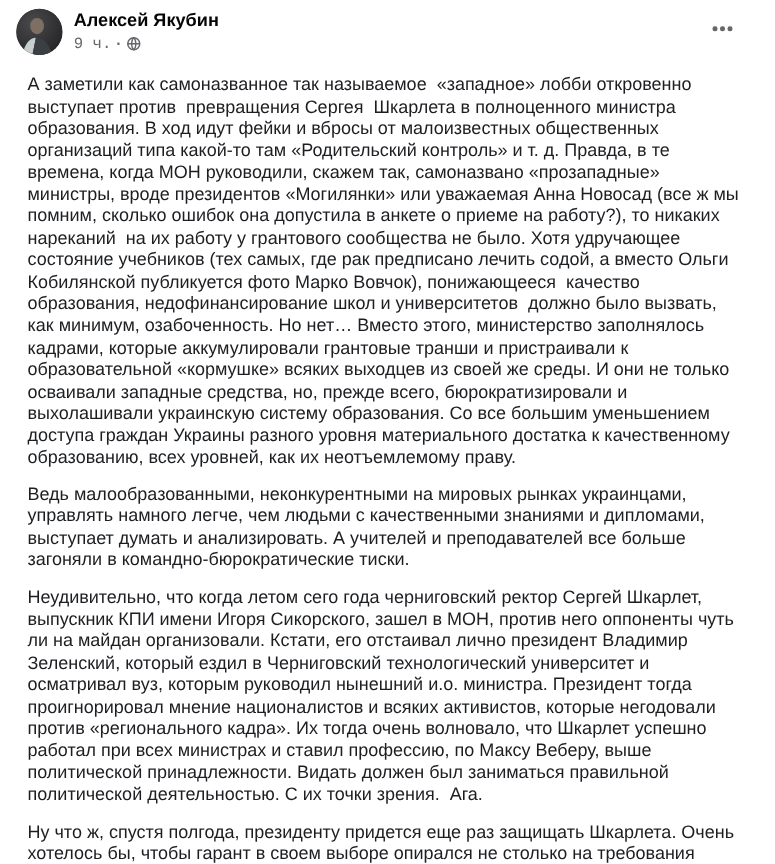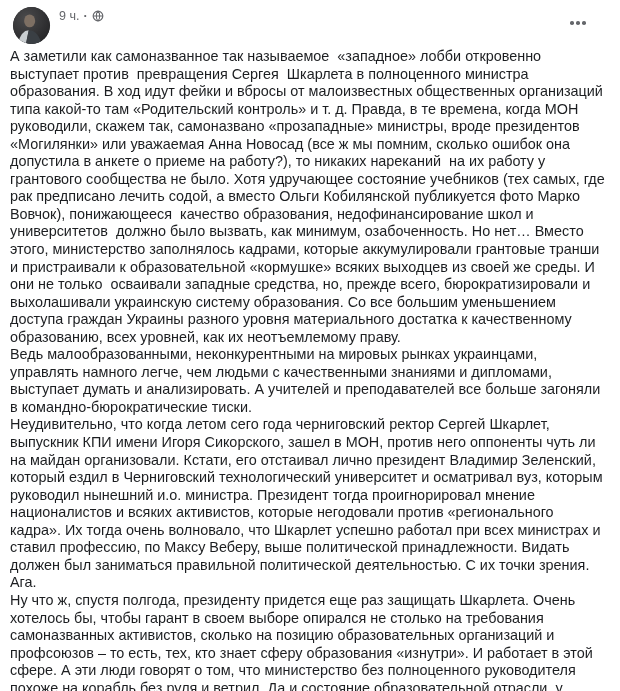--- a/index.html
+++ b/index.html
@@ -52,21 +52,21 @@
     cursor: pointer;
   }
   .meta-row {
     display: flex;
     align-items: center;
     gap: 4px;
     color: var(--muted-text);
     font-size: 12.5px;
     line-height: 16px;
   }
-  .meta-row .timestamp { cursor: pointer; }
+  .meta-row .timestamp { cursor: pointer; font-family: Liberation Mono, monospace; }
   .meta-sep { font-weight: bold; }
   .globe { display: inline-flex; color: var(--muted-text); }
   .more-btn {
     margin-left: auto;
     background: none;
     border: none;
     padding: 10px 6px;
     margin-top: 4px;
     margin-right: 14px;
     cursor: pointer;
@@ -83,21 +83,21 @@
     background: var(--muted-text);
   }
   .post-body {
     padding: 4px 12px 10px 10px;
     font-size: 14.4px;
     line-height: 17.55px;
     color: var(--body-text);
     letter-spacing: 0;
   }
   .post-body p {
-    margin: 0;
+    margin: 12px;
     white-space: pre-wrap;
   }
 </style>
 </head>
 <body>
 
 <article class="post">
   <header class="post-header">
     <div class="avatar">
       <svg viewBox="0 0 40 40" aria-hidden="true">
@@ -107,20 +107,21 @@
             <stop offset="100%" stop-color="#1f1f21"></stop>
           </radialGradient>
         </defs>
         <circle cx="20" cy="20" r="20" fill="url(#bgGrad)"></circle>
         <ellipse cx="18" cy="15" rx="6" ry="7" fill="#7d6f63"></ellipse>
         <path d="M5 40 Q9 25 17 25 L14 40 Z" fill="#c8cdd0"></path>
         <path d="M14 40 L17 25 Q27 25 31 40 Z" fill="#3a3f44"></path>
       </svg>
     </div>
     <div class="author-block">
+      <a class="author-name" href="#">Алексей Якубин</a>
       <div class="meta-row">
         <span class="timestamp">9 ч.</span>
         <span class="meta-sep">·</span>
         <span class="globe">
           <svg viewBox="0 0 16 16" width="12" height="12" aria-hidden="true">
             <circle cx="8" cy="8" r="6.4" fill="none" stroke="currentColor" stroke-width="1.6"></circle>
             <path d="M1.6 8 H14.4 M8 1.6 C11 4 11 12 8 14.4 C5 12 5 4 8 1.6" fill="none" stroke="currentColor" stroke-width="1.4"></path>
           </svg>
         </span>
       </div>

